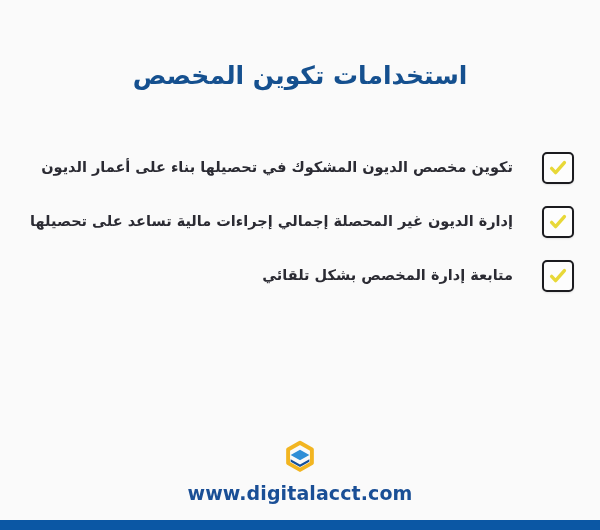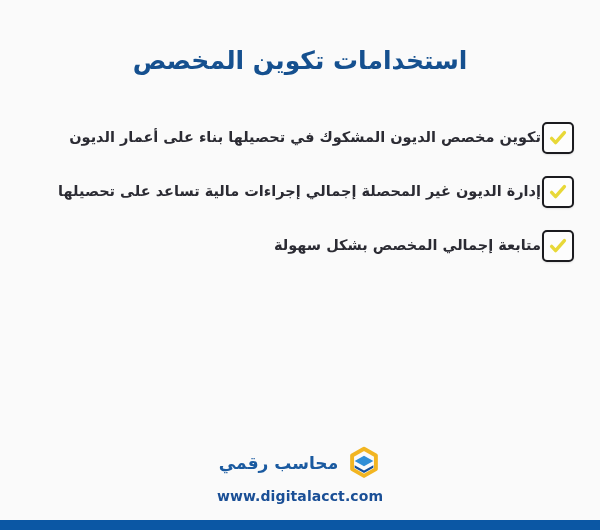--- a/index.html
+++ b/index.html
@@ -24,21 +24,21 @@
     display: flex;
     flex-direction: column;
   }
 
   
   .title-area {
     padding-top: 44px;
     text-align: center;
   }
   .title {
-    margin: 0;
+    margin: 15px;
     font-size: 25px;
     font-weight: bold;
     color: #15508f;
     letter-spacing: 0px;
     line-height: 1.35;
     direction: rtl;
   }
 
   
   .list-area {
@@ -48,21 +48,21 @@
     flex-direction: column;
     gap: 22px;
   }
 
   .list-item {
     display: flex;
     flex-direction: row;
     align-items: center;
     justify-content: flex-start;
     direction: rtl;
-    gap: 1px;
+    gap: 29px;
     min-height: 32px;
   }
 
   .checkbox {
     flex: 0 0 auto;
     width: 28px;
     height: 28px;
     border: 2.5px solid #1b1b1f;
     border-radius: 5px;
     background: #fdfdfd;
@@ -110,21 +110,21 @@
     direction: rtl;
     line-height: 1;
   }
   .brand-logo {
     width: 34px;
     height: 34px;
     display: block;
   }
   .brand-url {
     margin-top: 8px;
-    font-size: 14px;
+    font-size: 19px;
     font-weight: bold;
     color: #1a4f96;
     letter-spacing: 0.1px;
     direction: ltr;
   }
 
   
   .bottom-bar {
     position: absolute;
     left: 0;
@@ -163,36 +163,35 @@
       <span class="item-text">إدارة الديون غير المحصلة إجمالي إجراءات مالية تساعد على تحصيلها</span>
     </div>
 
 
     <div class="list-item">
       <span class="checkbox">
         <svg class="check" width="20" height="20" viewBox="0 0 20 20" aria-hidden="true">
           <path d="M3.6 10.4 L7.6 14.6 L16.4 4.6" fill="none" stroke="#e8d838" stroke-width="3.4" stroke-linecap="round" stroke-linejoin="round"></path>
         </svg>
       </span>
-      <span class="item-text">متابعة إجمالي المخصص بشكل سهولة</span>
+      <span class="item-text">متابعة إدارة المخصص بشكل تلقائي</span>
     </div>
 
   </div>
 
   <div class="spacer"></div>
 
   <div class="brand">
     <div class="brand-row">
       <span>
         <svg class="brand-logo" viewBox="0 0 40 40" aria-hidden="true">
           <path d="M20 3.2 L34 11.2 L34 27.2 L20 35.2 L6 27.2 L6 11.2 Z" fill="none" stroke="#f2b521" stroke-width="4.6" stroke-linejoin="round"></path>
           <path d="M20 11.5 L31 17.6 L20 23.7 L9 17.6 Z" fill="#2f8ed6"></path>
           <path d="M9 22.6 L20 28.7 L31 22.6 L31 25.6 L20 31.7 L9 25.6 Z" fill="#14509b"></path>
         </svg>
       </span>
-      <span class="brand-name">محاسب رقمي</span>
     </div>
     <div class="brand-url">www.digitalacct.com</div>
   </div>
 
   <div class="bottom-bar"></div>
 
 </div>
 
 </body></html>

